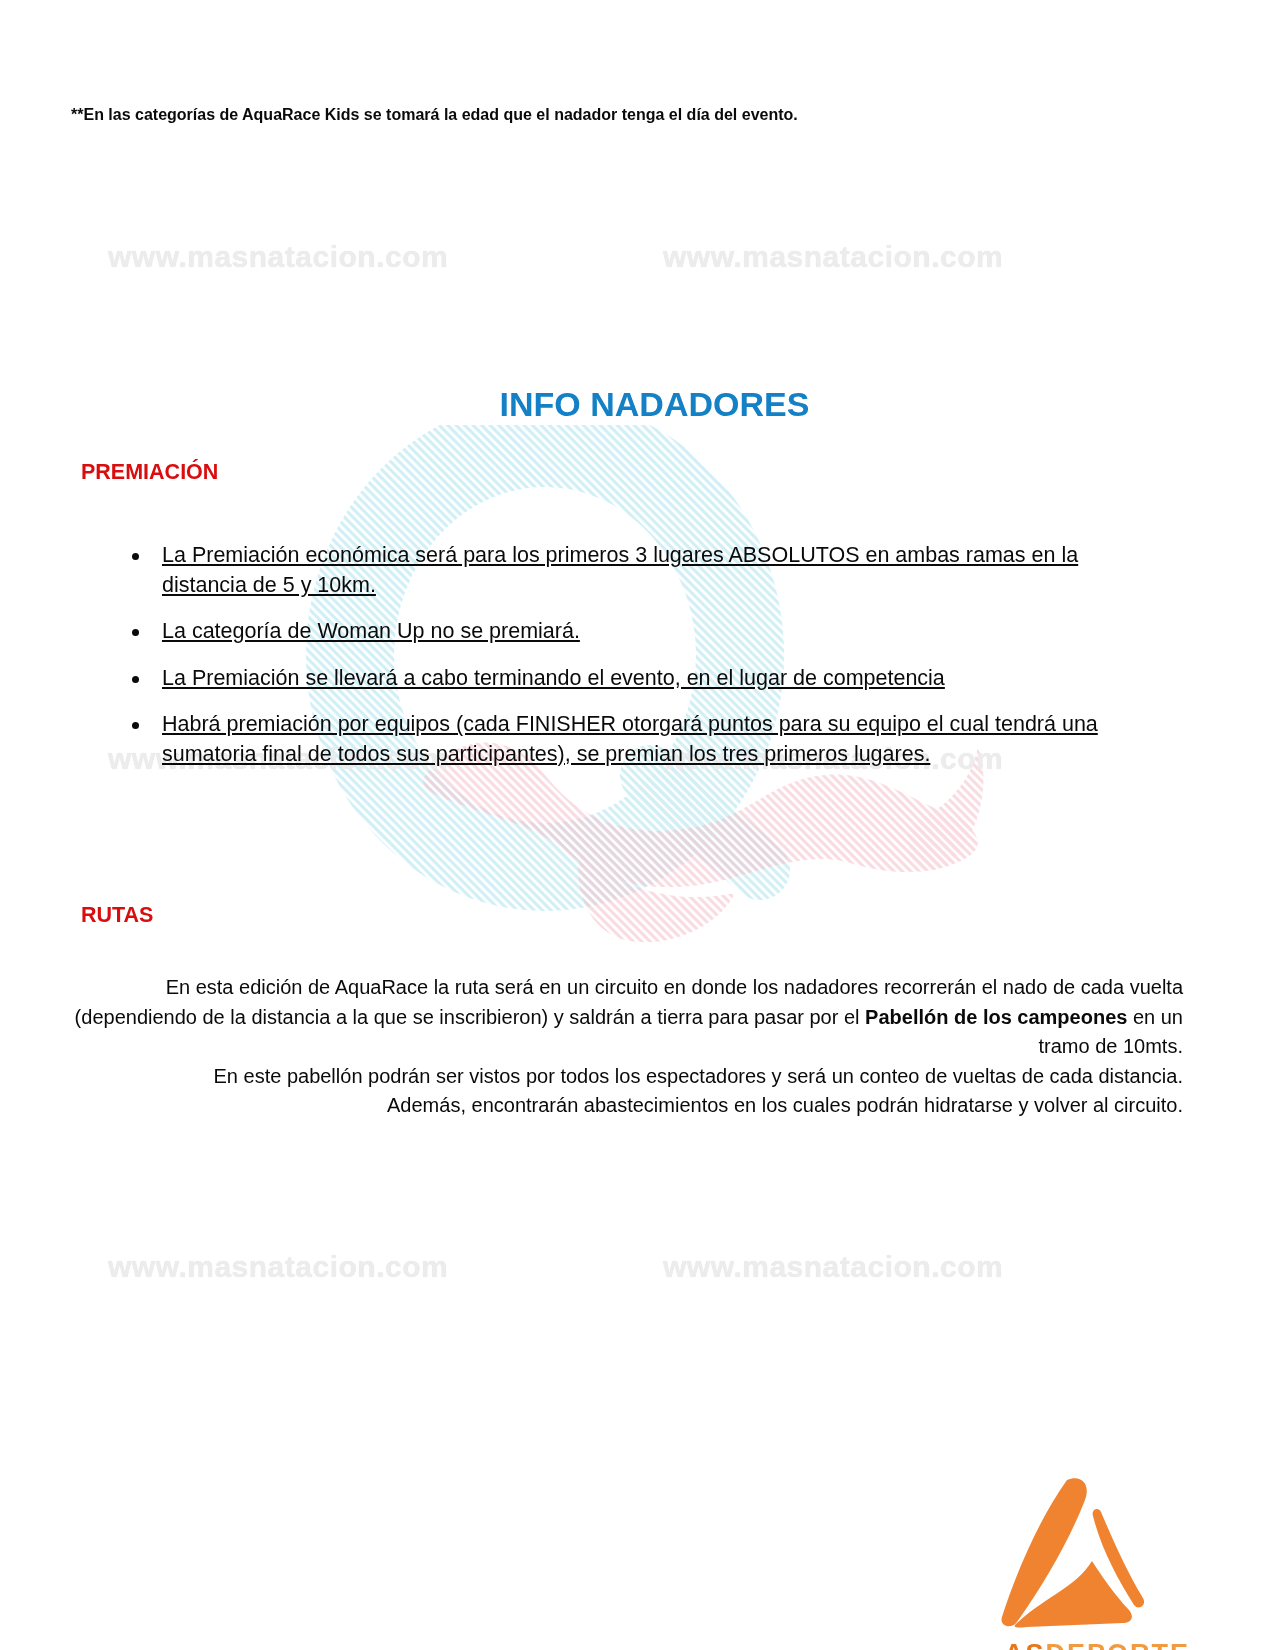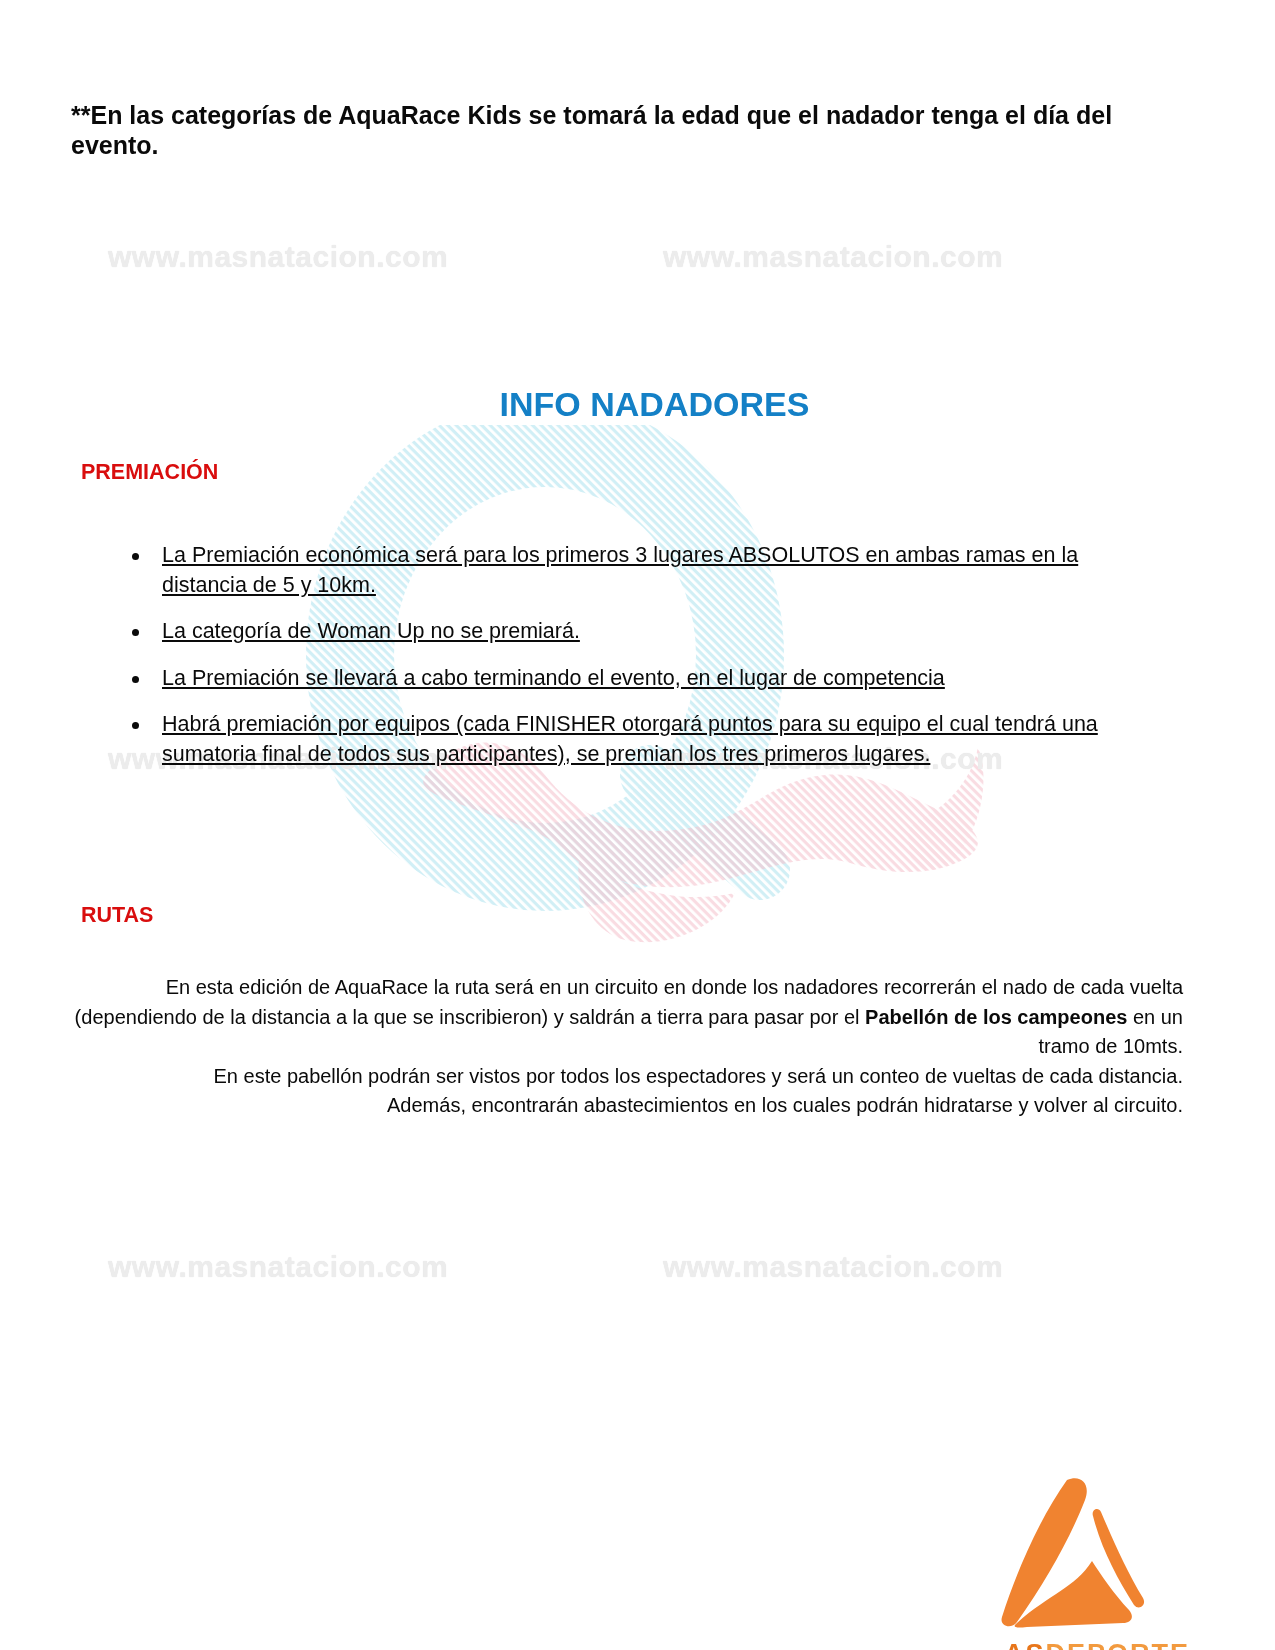--- a/index.html
+++ b/index.html
@@ -25,21 +25,21 @@
   }
   .wm-a{left:108px;}
   .wm-b{left:663px;}
   .row1{top:240px;}
   .row2{top:742px;}
   .row3{top:1250px;}
   
   .content{position:relative;z-index:2;}
   .top-note{
     position:absolute;left:71px;top:100px;width:1045px;
-    font-size:25px;font-weight:bold;line-height:30px;
+    font-size:16px;font-weight:bold;line-height:30px;
   }
   .title{
     position:absolute;left:0;top:368px;width:1275px;margin:17px;
     text-align:center;
     font-size:34px;font-weight:bold;letter-spacing:0;
     color:#1480C6;
   }
   .sec{
     position:absolute;left:81px;margin:0;
     font-size:21.5px;font-weight:bold;

